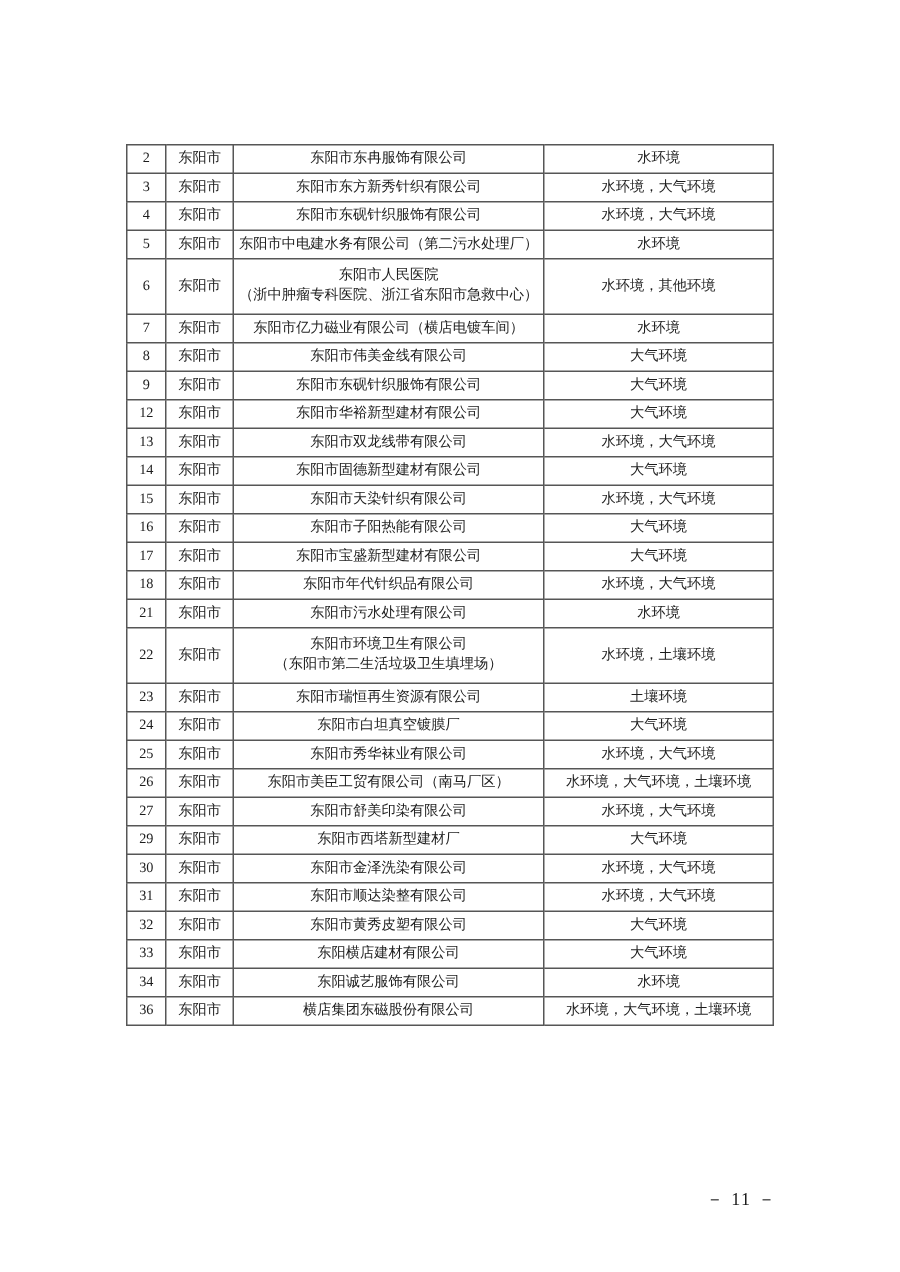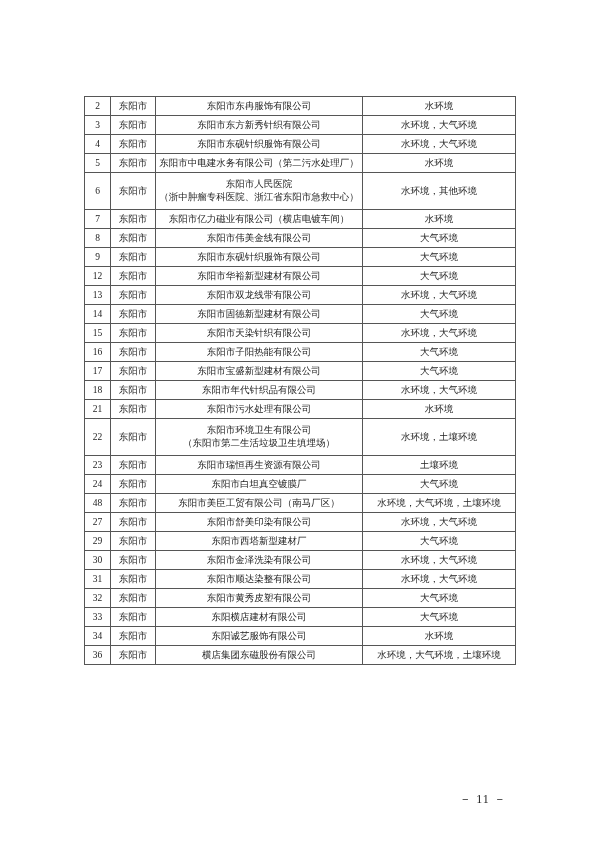--- a/index.html
+++ b/index.html
@@ -39,21 +39,21 @@
   table.enterprise-table tr.tall td { height: 34px; }
   .col-no   { width: 26px; }
   .col-city { width: 45px; }
   .col-comp { width: 207px; }
   .col-env  { width: 153px; }
   .page-number {
     position: absolute;
     left: 448px;
     top: 791px;
     width: 70px;
-    text-align: center;
+    text-align: right;
     font-size: 12px;
     letter-spacing: 1px;
     color: #1c1c1c;
     font-family: "Liberation Serif", "DejaVu Serif", serif;
   }
 </style>
 </head>
 <body>
 
 <div class="doc-page">
@@ -236,23 +236,31 @@
 
     <tr>
       <td>24</td>
       <td>东阳市</td>
       <td>
             <div>东阳市白坦真空镀膜厂</div>
           </td>
       <td>大气环境</td>
     </tr>
 
-
-    <tr>
-      <td>48</td>
+    <tr>
+      <td>25</td>
+      <td>东阳市</td>
+      <td>
+            <div>东阳市秀华袜业有限公司</div>
+          </td>
+      <td>水环境，大气环境</td>
+    </tr>
+
+    <tr>
+      <td>26</td>
       <td>东阳市</td>
       <td>
             <div>东阳市美臣工贸有限公司（南马厂区）</div>
           </td>
       <td>水环境，大气环境，土壤环境</td>
     </tr>
 
     <tr>
       <td>27</td>
       <td>东阳市</td>

